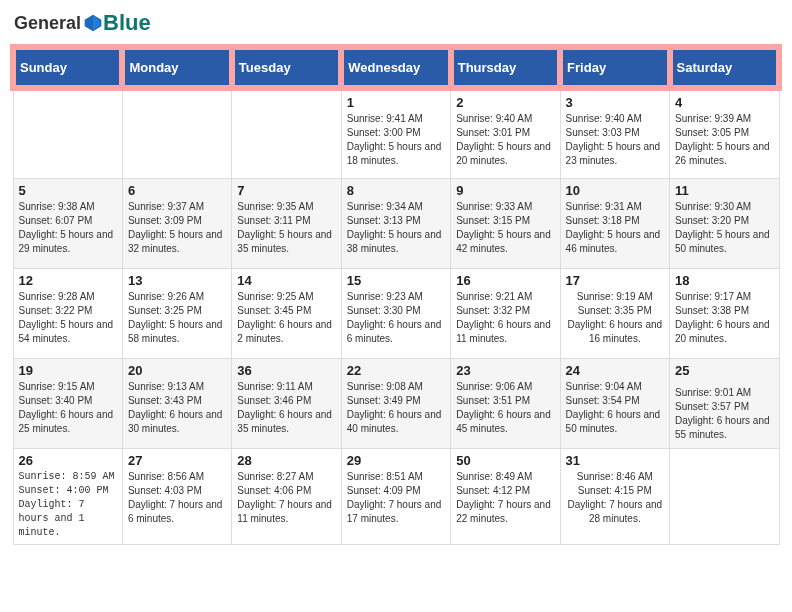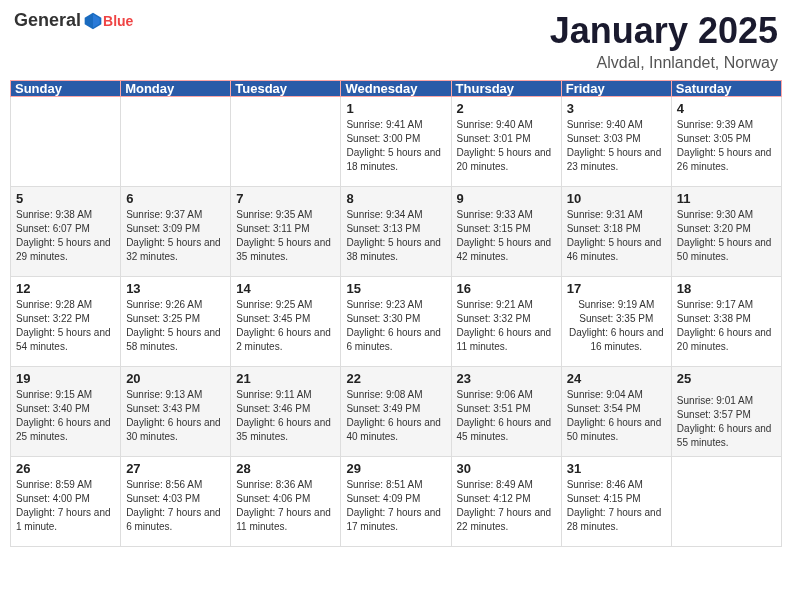--- a/index.html
+++ b/index.html
@@ -25,23 +25,23 @@
     .logo-text {
       display: flex;
       align-items: center;
     }
     .logo-general {
       font-size: 18px;
       font-weight: bold;
       color: #333;
     }
     .logo-blue {
-      font-size: 14px;
-      font-weight: bold;
-      color: #ef4444;
+      font-size: 22px;
+      font-weight: bold;
+      color: #0f766e;
     }
     .logo-icon {
       width: 20px;
       height: 20px;
       margin-left: 2px;
     }
     .title-section {
       text-align: right;
     }
     .month-title {
@@ -57,23 +57,23 @@
     .calendar {
       width: 100%;
       border-collapse: collapse;
       border: 1px solid #ccc;
     }
     .calendar th {
       background: #2a5ba8;
       color: #fff;
       font-size: 13px;
       font-weight: bold;
-      padding: 0 4px;
+      padding: 10px 4px;
       text-align: left;
-      border: 1px solid #fca5a5;
+      border: 6px solid #fca5a5;
     }
     .calendar td {
       vertical-align: top;
       padding: 4px 5px;
       border: 1px solid #ddd;
       font-size: 10.5px;
       color: #333;
       width: calc(100% / 7);
       height: 90px;
       background: #fff;
@@ -104,24 +104,20 @@
   <div class="logo">
     <div class="logo-text">
       <span class="logo-general">General</span>
       <svg class="logo-icon" viewBox="0 0 24 24">
         <path d="M12 2 L22 8 L22 16 L12 22 L2 16 L2 8 Z" fill="#1a6bbf"></path>
         <path d="M12 4 L20 9 L20 15 L12 20" fill="#2a7ad8"></path>
       </svg>
       <span class="logo-blue">Blue</span>
     </div>
   </div>
-  <div class="title-section">
-    <div class="month-title">January 2025</div>
-    <div class="location">Alvdal, Innlandet, Norway</div>
-  </div>
 </div>
 
 <table class="calendar">
   <thead>
     <tr>
     <th>Sunday</th>
         <th>Monday</th>
         <th>Tuesday</th>
         <th>Wednesday</th>
         <th>Thursday</th>
@@ -254,21 +250,21 @@
 Sunset: 3:40 PM
 Daylight: 6 hours and 25 minutes.</div>
         </td>
         <td>
           <span class="day-number">20</span>
           <div class="day-info" style="white-space: pre-line;">Sunrise: 9:13 AM
 Sunset: 3:43 PM
 Daylight: 6 hours and 30 minutes.</div>
         </td>
         <td>
-          <span class="day-number">21</span>
+          <span class="day-number">36</span>
           <div class="day-info" style="white-space: pre-line;">Sunrise: 9:11 AM
 Sunset: 3:46 PM
 Daylight: 6 hours and 35 minutes.</div>
         </td>
         <td>
           <span class="day-number">22</span>
           <div class="day-info" style="white-space: pre-line;">Sunrise: 9:08 AM
 Sunset: 3:49 PM
 Daylight: 6 hours and 40 minutes.</div>
         </td>
@@ -287,50 +283,50 @@
         <td>
           <span class="day-number">25</span>
           <div class="day-info" style="white-space: pre-line; margin-top: 8px;">Sunrise: 9:01 AM
 Sunset: 3:57 PM
 Daylight: 6 hours and 55 minutes.</div>
         </td>
       </tr>
       <tr>
         <td>
           <span class="day-number">26</span>
-          <div class="day-info" style="white-space: pre-line;">Sunrise: 8:59 AM
+          <div class="day-info" style="white-space: pre-line; font-family: Liberation Mono, monospace;">Sunrise: 8:59 AM
 Sunset: 4:00 PM
 Daylight: 7 hours and 1 minute.</div>
         </td>
         <td>
           <span class="day-number">27</span>
           <div class="day-info" style="white-space: pre-line;">Sunrise: 8:56 AM
 Sunset: 4:03 PM
 Daylight: 7 hours and 6 minutes.</div>
         </td>
         <td>
           <span class="day-number">28</span>
-          <div class="day-info" style="white-space: pre-line;">Sunrise: 8:36 AM
+          <div class="day-info" style="white-space: pre-line;">Sunrise: 8:27 AM
 Sunset: 4:06 PM
 Daylight: 7 hours and 11 minutes.</div>
         </td>
         <td>
           <span class="day-number">29</span>
           <div class="day-info" style="white-space: pre-line;">Sunrise: 8:51 AM
 Sunset: 4:09 PM
 Daylight: 7 hours and 17 minutes.</div>
         </td>
         <td>
-          <span class="day-number">30</span>
+          <span class="day-number">50</span>
           <div class="day-info" style="white-space: pre-line;">Sunrise: 8:49 AM
 Sunset: 4:12 PM
 Daylight: 7 hours and 22 minutes.</div>
         </td>
         <td>
           <span class="day-number">31</span>
-          <div class="day-info" style="white-space: pre-line;">Sunrise: 8:46 AM
+          <div class="day-info" style="white-space: pre-line; text-align: center;">Sunrise: 8:46 AM
 Sunset: 4:15 PM
 Daylight: 7 hours and 28 minutes.</div>
         </td>
         <td class="empty-cell"></td>
       </tr>
     </tbody>
 </table>
 
 </body></html>

